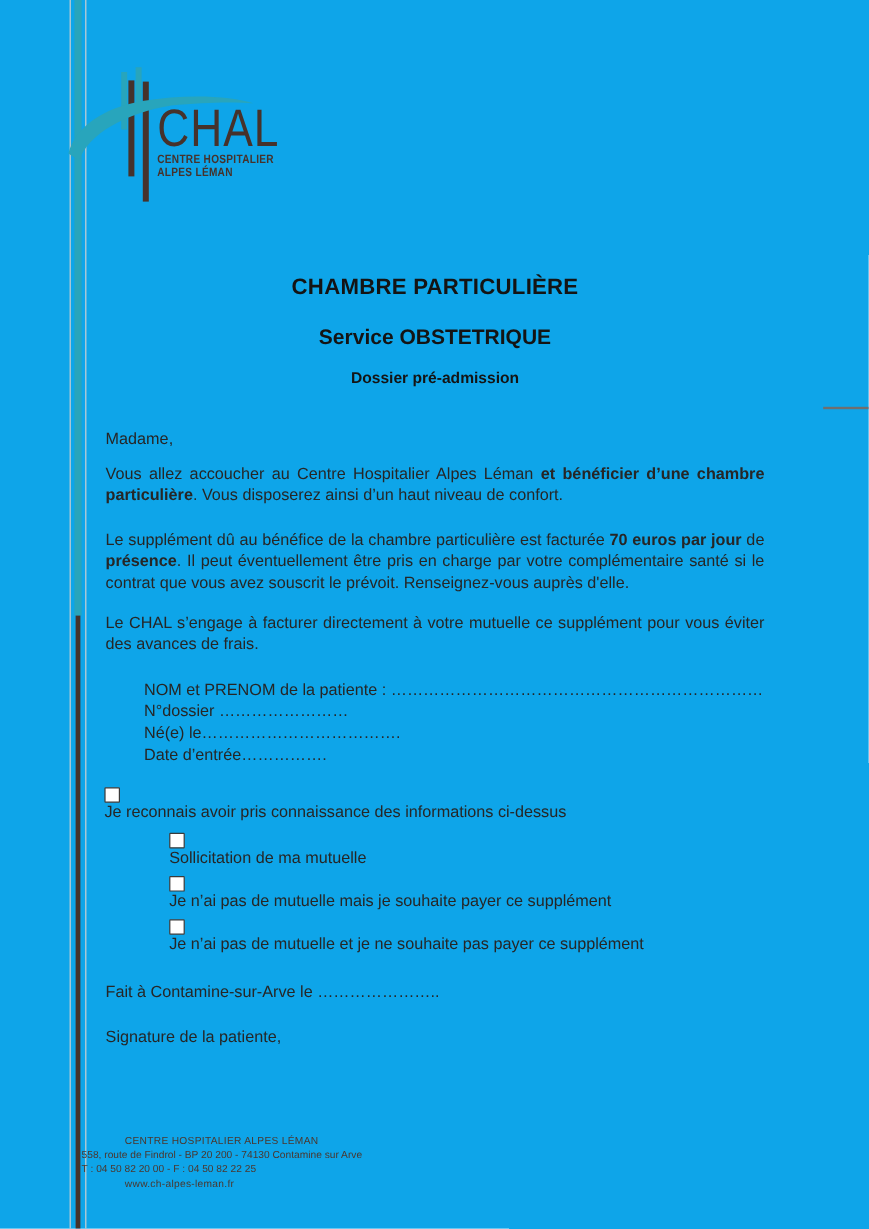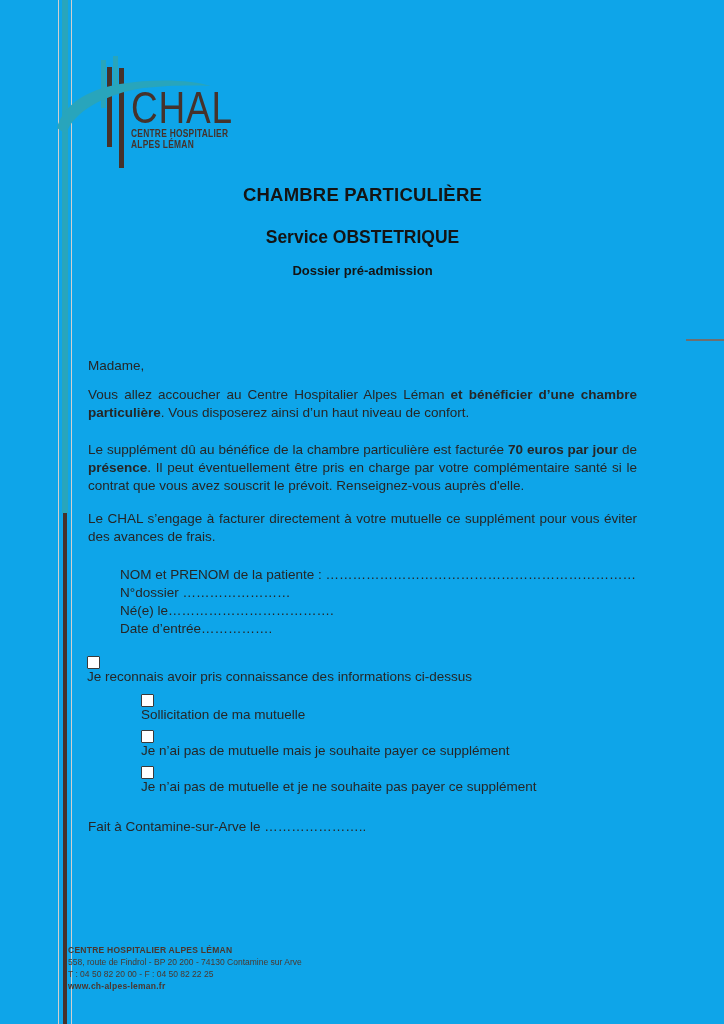--- a/index.html
+++ b/index.html
@@ -20,34 +20,34 @@
   .logo .bar{position:absolute;}
   .bar-t1{left:101px;top:60px;width:5px;height:48px;}
   .bar-b1{left:107px;top:67px;width:5px;height:80px;}
   .bar-t2{left:113px;top:56px;width:5px;height:30px;}
   .bar-b2{left:119px;top:68px;width:5px;height:100px;}
   .swoosh{position:absolute;left:55px;top:76px;width:160px;height:62px;}
   .logo-text{position:absolute;left:131px;top:86px;transform:scaleX(0.84);transform-origin:left top;}
   .logo-acronym{font-size:44px;line-height:44px;font-weight:400;letter-spacing:1px;}
   .logo-sub{margin-top:-2px;font-size:10px;line-height:11px;font-weight:bold;letter-spacing:0.3px;}
   
-  .heading{position:absolute;left:88px;width:549px;text-align:center;color:#141414;font-weight:bold;}
+  .heading{position:absolute;left:88px;width:549px;text-align:center;color:#141414;font-weight:bold;margin-top:44px;}
   .h-title{top:184px;font-size:18.5px;letter-spacing:0.2px;}
   .h-subtitle{top:227px;font-size:17.5px;}
   .h-subheading{top:263px;font-size:13px;}
   
   .col{position:absolute;left:88px;width:549px;font-size:13.5px;line-height:18px;}
   .just{text-align:justify;}
   .fields div{height:18px;margin-left:32px;}
   
   .cb-row{position:absolute;display:flex;align-items:flex-start;font-size:13.5px;line-height:16px;flex-direction:column;}
   .cb-box{flex:0 0 auto;width:11px;height:11px;border:1.5px solid #3a3a3a;border-radius:1px;margin-right:11px;margin-top:1px;background:#fff;}
   
   .footer{position:absolute;left:68px;top:944px;font-size:8.5px;line-height:12px;color:#4b372e;}
-  .footer .bold{font-weight:bold;letter-spacing:0.25px;}
+  .footer .bold{font-weight:normal;letter-spacing:0.25px;padding-left:36px;}
 </style>
 </head>
 <body>
 
 <div class="page">
 
   <div class="edge-line l1"></div>
   <div class="edge-line l2"></div>
   <div class="edge-bar-teal" style="background:#28A5BC"></div>
   <div class="edge-bar-brown" style="background:#46322B"></div>
@@ -102,20 +102,21 @@
   <div class="cb-row" style="left:141px;top:729px;width:470px">
     <span class="cb-box"></span>
     <span>Je n’ai pas de mutuelle mais je souhaite payer ce supplément</span>
   </div>
   <div class="cb-row" style="left:141px;top:765px;width:470px">
     <span class="cb-box"></span>
     <span>Je n’ai pas de mutuelle et je ne souhaite pas payer ce supplément</span>
   </div>
 
   <div class="col" style="top:818px">Fait à Contamine-sur-Arve le …………………..</div>
+  <div class="col" style="top:855px">Signature de la patiente,</div>
 
   <div class="footer">
     <div class="bold">CENTRE HOSPITALIER ALPES LÉMAN</div>
     <div>558, route de Findrol - BP 20 200 - 74130 Contamine sur Arve</div>
     <div>T : 04 50 82 20 00 - F : 04 50 82 22 25</div>
     <div class="bold">www.ch-alpes-leman.fr</div>
   </div>
 
 </div>
 

